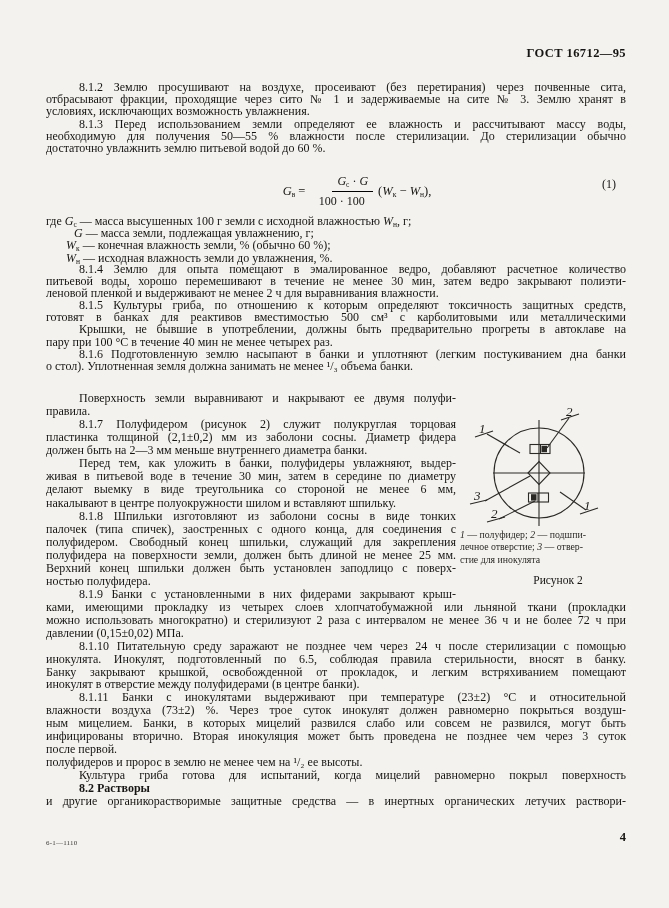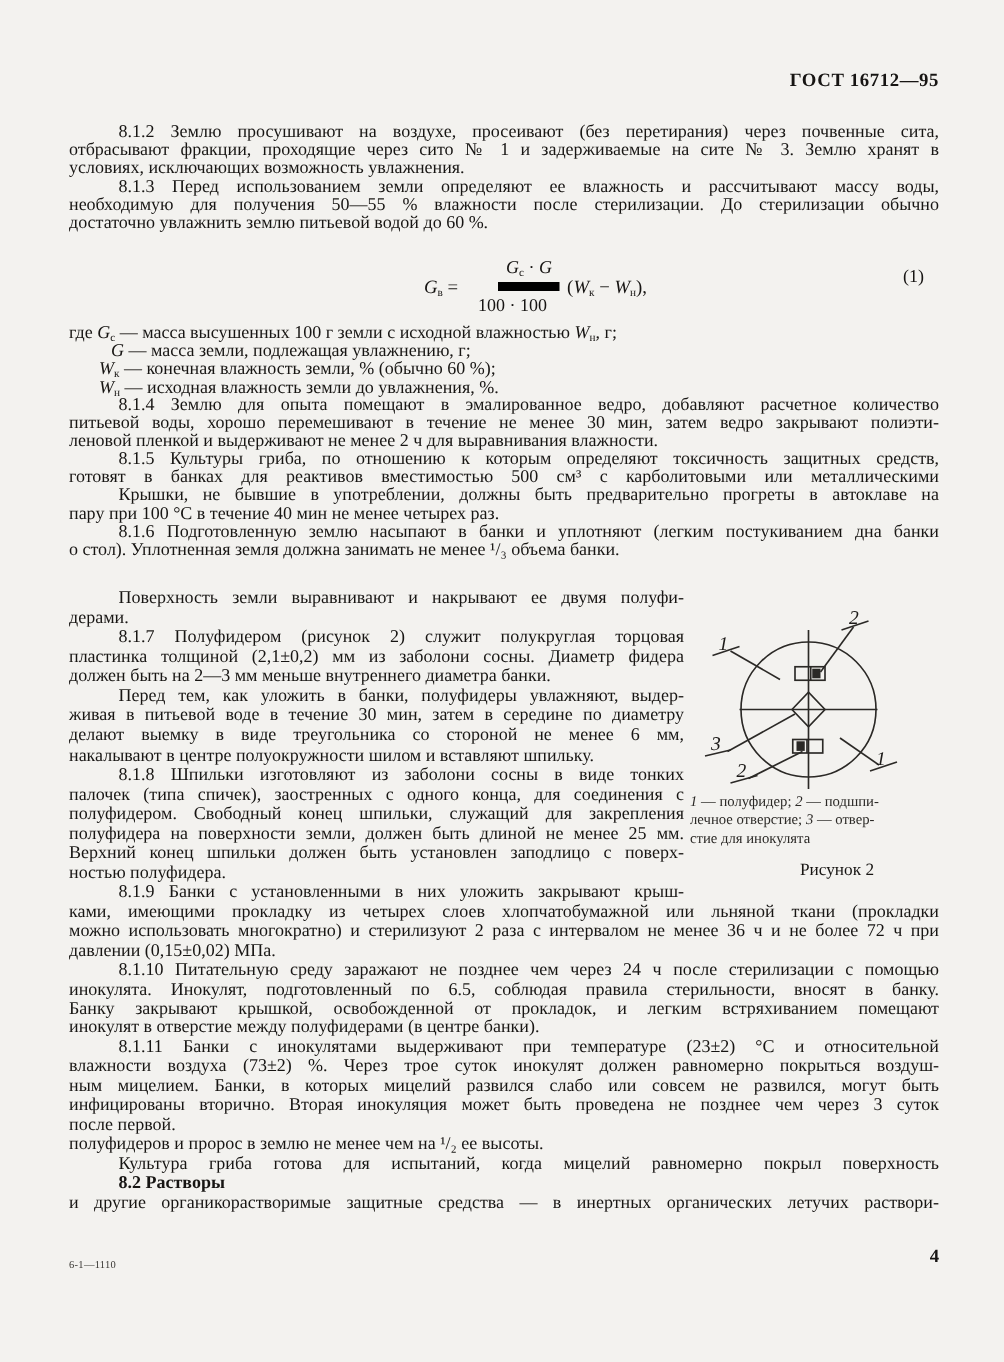--- a/index.html
+++ b/index.html
@@ -25,21 +25,21 @@
   sub{font-size:7.5px;vertical-align:-2px;line-height:0;}
   i{font-style:italic;}
   b{font-weight:bold;}
   #gost-header{left:46px;top:46px;width:580px;text-align:right;
     font-weight:bold;font-size:12.5px;letter-spacing:.4px;}
   
   #formula{left:46px;top:170px;width:580px;height:42px;}
   #formula .f-inner{display:flex;justify-content:center;align-items:center;
     gap:5px;padding-left:42px;font-size:12.5px;height:42px;}
   .frac{display:inline-flex;flex-direction:column;align-items:center;font-size:12px;}
-  .frac .ftop{border-bottom:6px solid #000000;padding:0 5px 2px;margin-left:22px;}
+  .frac .ftop{border-bottom:1px solid #000000;padding:0 5px 2px;margin-left:22px;}
   .frac .fbot{padding-top:2px;}
   #eq-number{position:absolute;right:10px;top:7px;font-size:12px;}
   
   #figure-svg{left:467px;top:401px;}
   #figure-caption{left:460px;top:529px;width:196px;text-align:center;
     font-size:9.8px;line-height:12.3px;color:#2b2926;}
   #figure-title{left:460px;top:574px;width:196px;text-align:center;font-size:11.5px;}
   
   #footer-note{left:46px;top:839px;font-size:7px;letter-spacing:.2px;color:#3a3834;}
   #page-number{left:46px;top:830px;width:580px;text-align:right;
@@ -85,35 +85,35 @@
     <div class="ln j in">8.1.5 Культуры гриба, по отношению к которым определяют токсичность защитных средств,</div>
     <div class="ln j">готовят в банках для реактивов вместимостью 500 см³ с карболитовыми или металлическими</div>
     <div class="ln j in">Крышки, не бывшие в употреблении, должны быть предварительно прогреты в автоклаве на</div>
     <div class="ln">пару при 100 °С в течение 40 мин не менее четырех раз.</div>
     <div class="ln j in">8.1.6 Подготовленную землю насыпают в банки и уплотняют (легким постукиванием дна банки</div>
     <div class="ln">о стол). Уплотненная земля должна занимать не менее ¹/₃ объема банки.</div>
   </div>
 
 <div class="abs ncol" id="block-narrow">
     <div class="ln j in">Поверхность земли выравнивают и накрывают ее двумя полуфи-</div>
-    <div class="ln">дерами.</div>
+    <div class="ln">правила.</div>
     <div class="ln j in">8.1.7 Полуфидером (рисунок 2) служит полукруглая торцовая</div>
     <div class="ln j">пластинка толщиной (2,1±0,2) мм из заболони сосны. Диаметр фидера</div>
     <div class="ln">должен быть на 2—3 мм меньше внутреннего диаметра банки.</div>
     <div class="ln j in">Перед тем, как уложить в банки, полуфидеры увлажняют, выдер-</div>
     <div class="ln j">живая в питьевой воде в течение 30 мин, затем в середине по диаметру</div>
     <div class="ln j">делают выемку в виде треугольника со стороной не менее 6 мм,</div>
     <div class="ln">накалывают в центре полуокружности шилом и вставляют шпильку.</div>
     <div class="ln j in">8.1.8 Шпильки изготовляют из заболони сосны в виде тонких</div>
     <div class="ln j">палочек (типа спичек), заостренных с одного конца, для соединения с</div>
     <div class="ln j">полуфидером. Свободный конец шпильки, служащий для закрепления</div>
     <div class="ln j">полуфидера на поверхности земли, должен быть длиной не менее 25 мм.</div>
     <div class="ln j">Верхний конец шпильки должен быть установлен заподлицо с поверх-</div>
     <div class="ln">ностью полуфидера.</div>
-    <div class="ln j in">8.1.9 Банки с установленными в них уложить закрывают крыш-</div>
+    <div class="ln j in">8.1.9 Банки с установленными в них фидерами закрывают крыш-</div>
   </div>
 
 <svg class="abs" id="figure-svg" width="186" height="130" viewBox="467 401 186 130" xmlns="http://www.w3.org/2000/svg">
   <g stroke="#2b2926" stroke-width="1.1" fill="none">
     <circle cx="539" cy="473" r="45"></circle>
     <line x1="493" y1="473" x2="585" y2="473"></line>
     <line x1="539" y1="420" x2="539" y2="526"></line>
     <path d="M528,473 L539,461.5 L550,473 L539,484.5 Z"></path>
     <rect x="530" y="444.5" width="20" height="9"></rect>
     <line x1="540.5" y1="444.5" x2="540.5" y2="453.5"></line>

